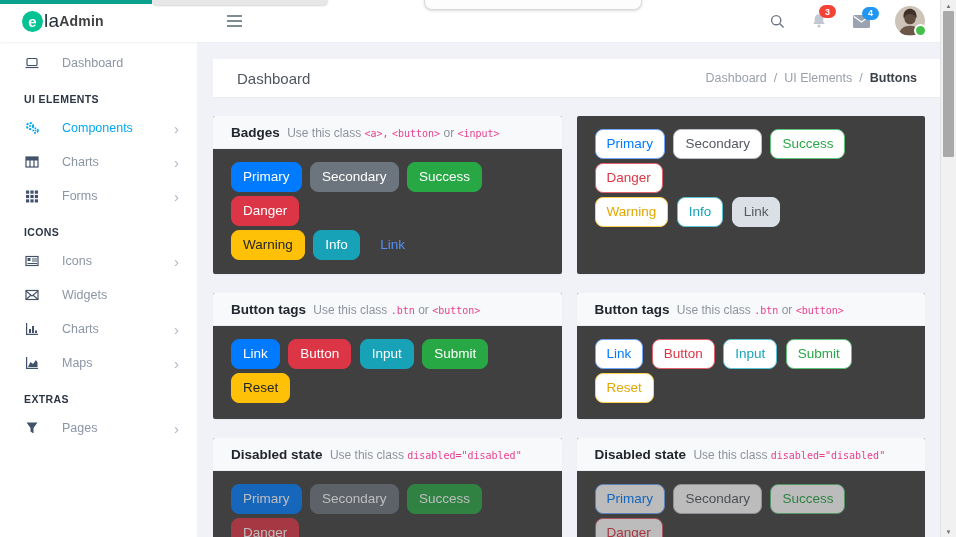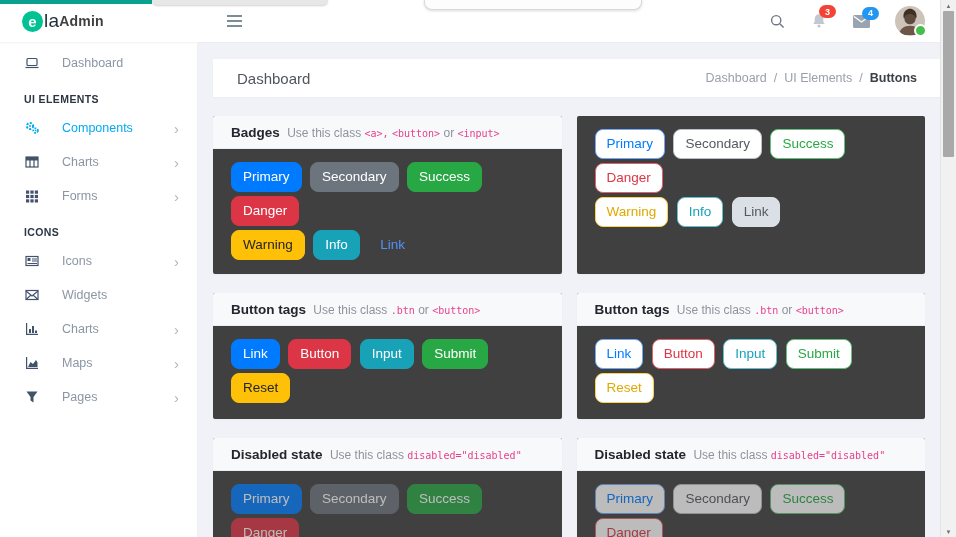--- a/index.html
+++ b/index.html
@@ -189,20 +189,21 @@
         <span class="s-ico">
           <svg width="16" height="16" viewBox="0 0 16 16" fill="currentColor">
               <path d="M2 2v12h12v-1.2H3.2V2z"></path>
               <path d="M4 12L6.5 7l2.5 2 3-4 1.5 2.5V12z"></path>
             </svg>
         </span>
         <span class="s-label">Maps</span>
         <span class="s-chev">›</span>
       </div>
 
+      <div class="s-head">EXTRAS</div>
 
       <div class="s-item">
         <span class="s-ico">
           <svg width="16" height="16" viewBox="0 0 16 16" fill="currentColor">
               <path d="M2.5 2.5h11L9.5 8v5.5l-3-2V8z"></path>
             </svg>
         </span>
         <span class="s-label">Pages</span>
         <span class="s-chev">›</span>
       </div>

